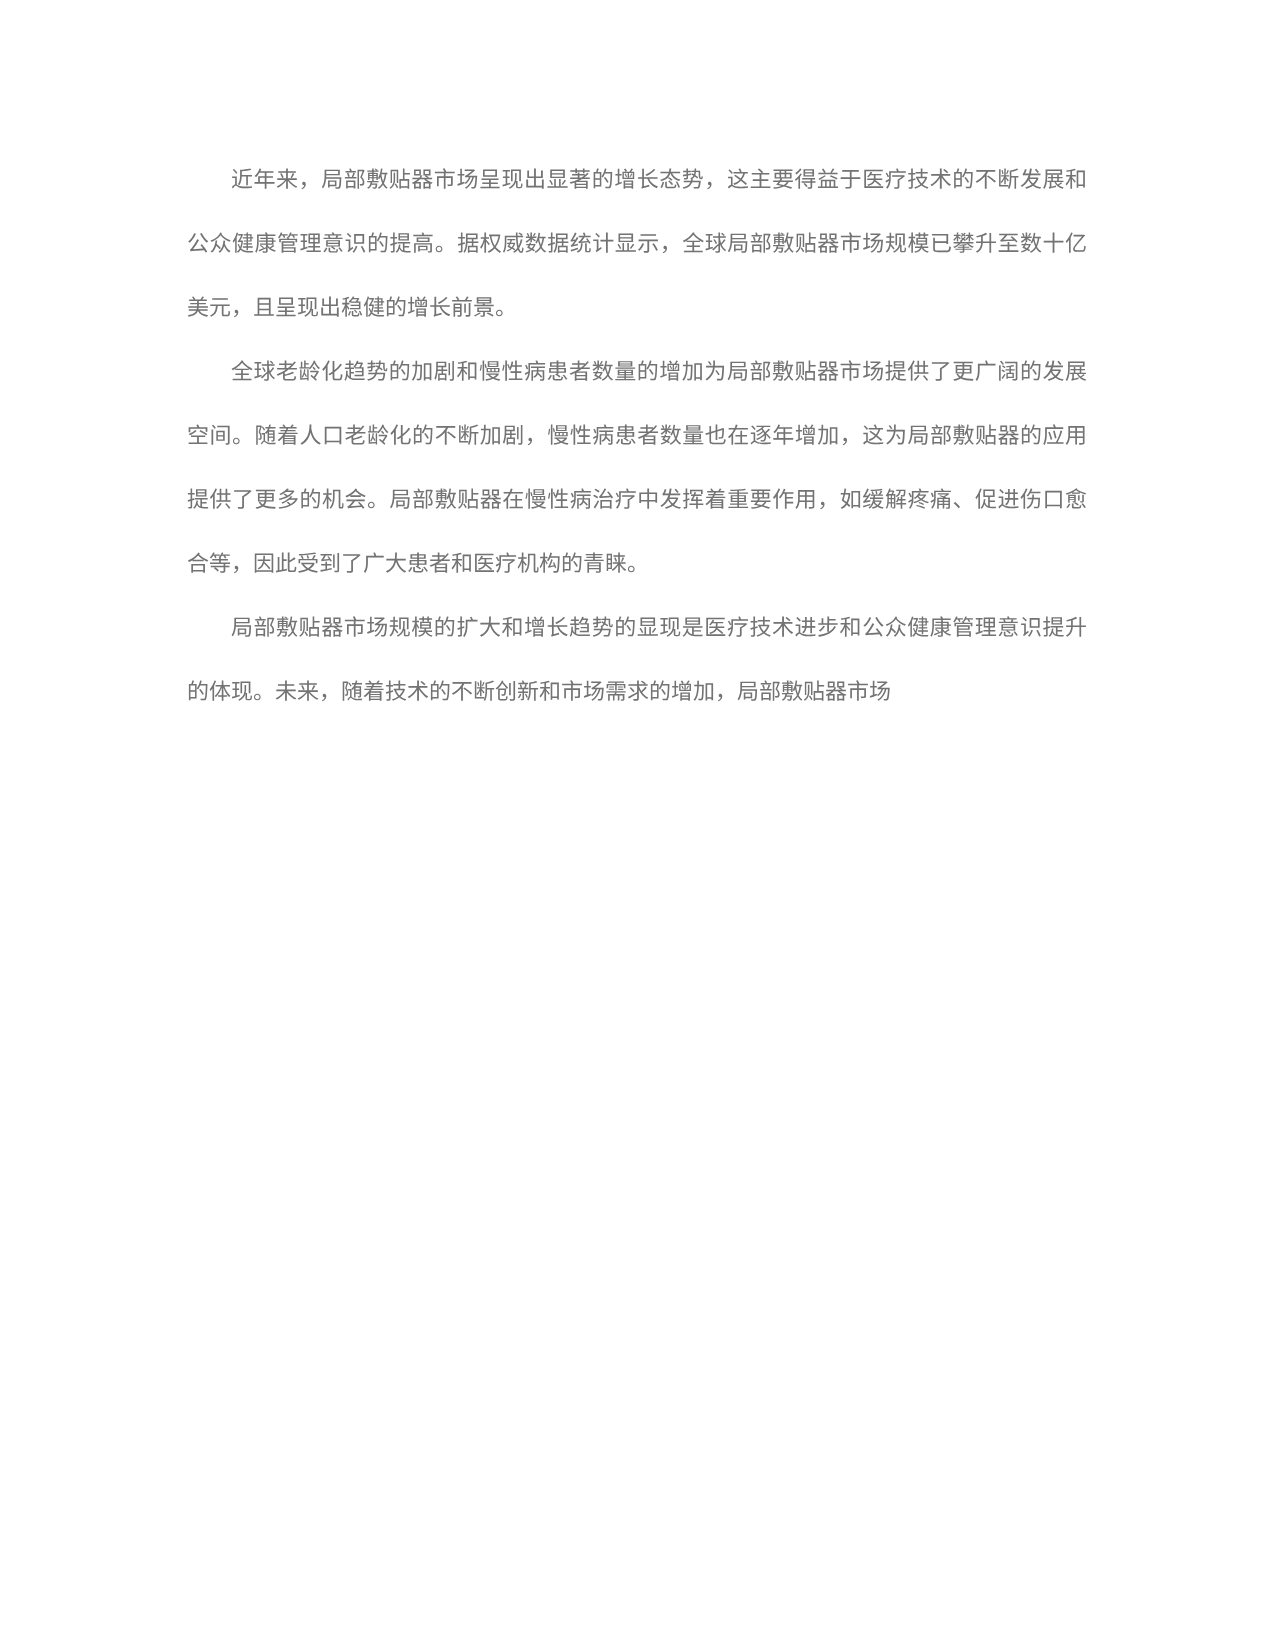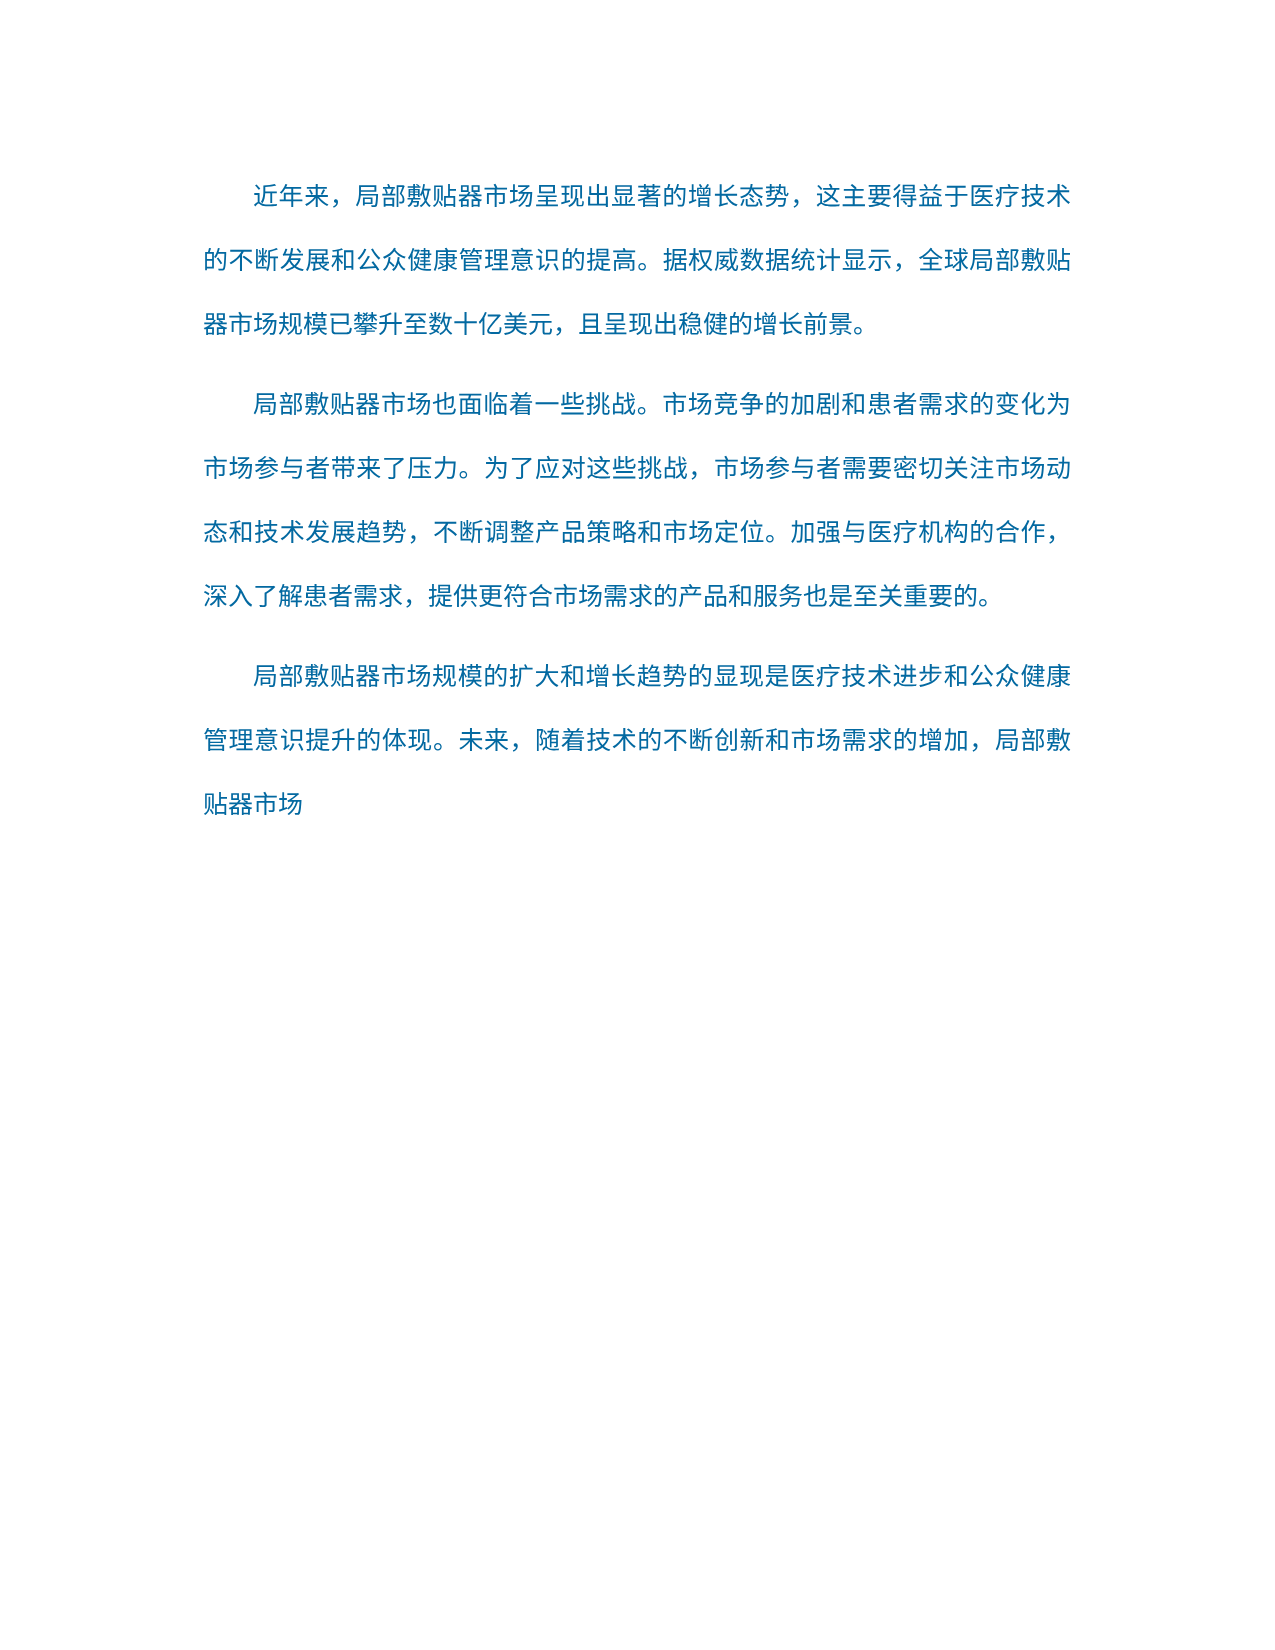--- a/index.html
+++ b/index.html
@@ -14,35 +14,35 @@
     font-family: "Liberation Sans", "DejaVu Sans", sans-serif;
   }
   .page {
     box-sizing: border-box;
     width: 1275px;
     height: 1650px;
     background: #ffffff;
     padding: 148px 188px 0 187px;
   }
   .doc-body p {
-    margin: 16px;
+    margin: 0;
     padding: 0;
-    font-size: 25px;
+    font-size: 22px;
     line-height: 64px;
-    color: #0369a1;
+    color: #737373;
     text-align: justify;
     text-justify: inter-character;
     text-indent: 2em;
     letter-spacing: 0;
     word-break: break-all;
     overflow-wrap: break-word;
   }
 </style>
 </head>
 <body>
 
 <div class="page">
   <div class="doc-body">
     <p>近年来，局部敷贴器市场呈现出显著的增长态势，这主要得益于医疗技术的不断发展和公众健康管理意识的提高。据权威数据统计显示，全球局部敷贴器市场规模已攀升至数十亿美元，且呈现出稳健的增长前景。</p>
-    <p>局部敷贴器市场也面临着一些挑战。市场竞争的加剧和患者需求的变化为市场参与者带来了压力。为了应对这些挑战，市场参与者需要密切关注市场动态和技术发展趋势，不断调整产品策略和市场定位。加强与医疗机构的合作，深入了解患者需求，提供更符合市场需求的产品和服务也是至关重要的。</p>
+    <p>全球老龄化趋势的加剧和慢性病患者数量的增加为局部敷贴器市场提供了更广阔的发展空间。随着人口老龄化的不断加剧，慢性病患者数量也在逐年增加，这为局部敷贴器的应用提供了更多的机会。局部敷贴器在慢性病治疗中发挥着重要作用，如缓解疼痛、促进伤口愈合等，因此受到了广大患者和医疗机构的青睐。</p>
     <p>局部敷贴器市场规模的扩大和增长趋势的显现是医疗技术进步和公众健康管理意识提升的体现。未来，随着技术的不断创新和市场需求的增加，局部敷贴器市场</p>
   </div>
 </div>
 
 </body></html>

